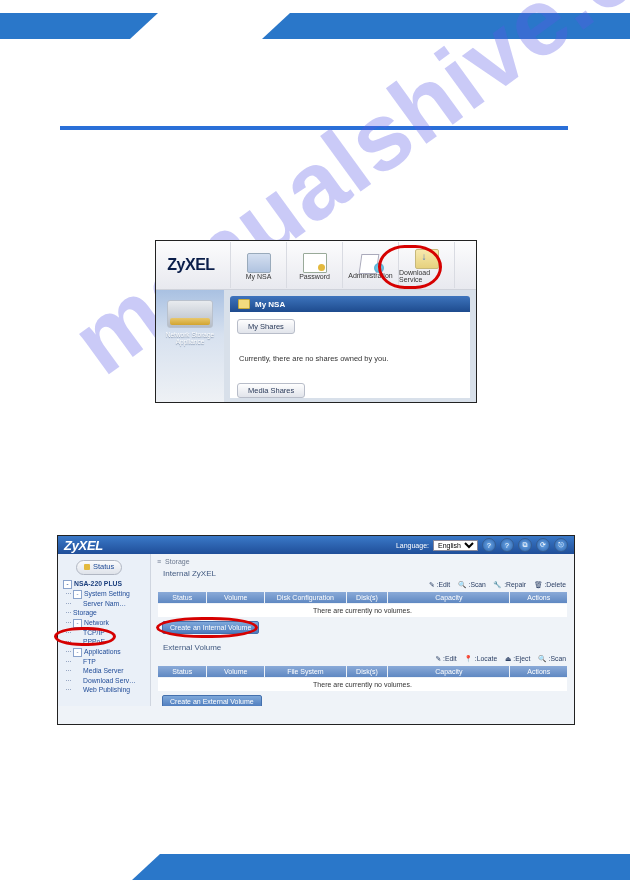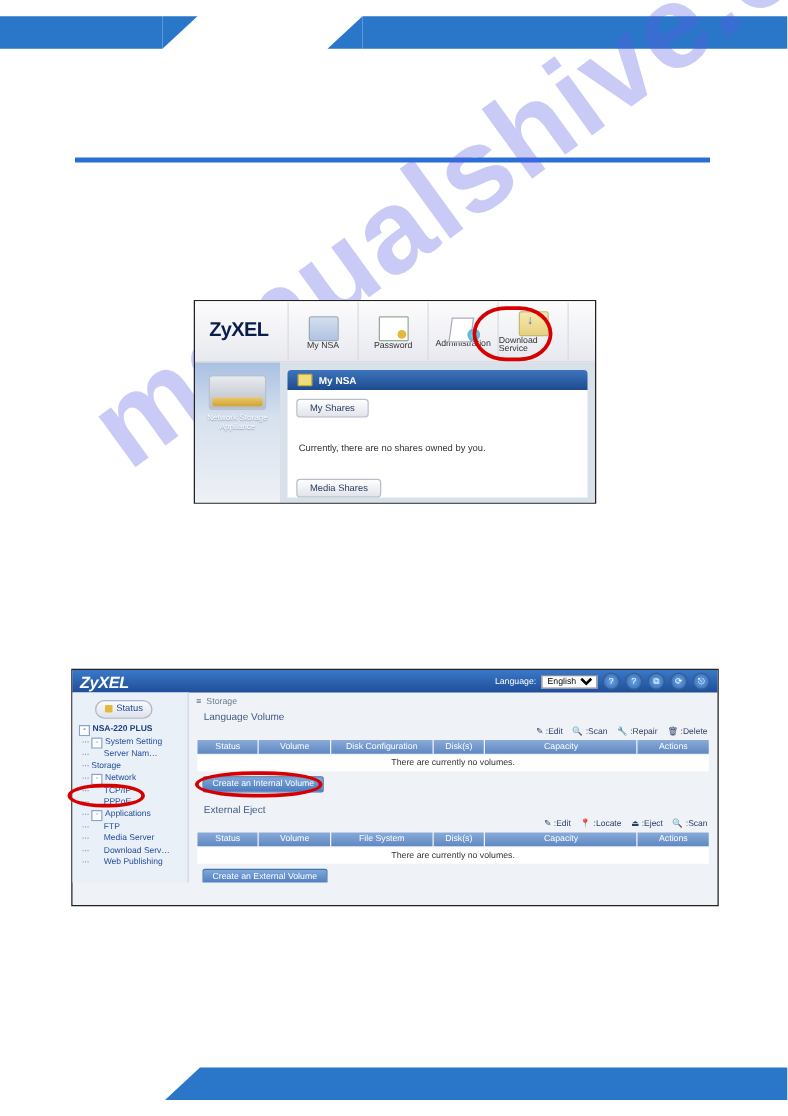--- a/index.html
+++ b/index.html
@@ -159,21 +159,21 @@
         <li style="padding-left:20px"><span>Download Serv…</span></li>
         <li style="padding-left:20px"><span>Web Publishing</span></li>
       </ul>
       <div class="ring2"></div>
     </div>
     <div class="content2">
       <div class="crumb">
           <span>≡</span>
           <span>Storage</span>
         </div>
-      <div class="sech">Language Volume</div>
+      <div class="sech">Internal ZyXEL</div>
       <div class="actbar">
         <span>✎ :Edit</span>
         <span>🔍 :Scan</span>
         <span>🔧 :Repair</span>
         <span>🗑 :Delete</span>
       </div>
       <table class="st">
         <tbody>
             <tr>
           <th style="width:12%">Status</th>
@@ -185,21 +185,21 @@
         </tr>
         <tr>
               <td colspan="6">There are currently no volumes.</td>
             </tr>
       </tbody>
         </table>
       <div style="position:relative">
         <span class="cbtn2">Create an Internal Volume</span>
         <div class="ring3" style="left:-1px; top:-1px;"></div>
       </div>
-      <div class="sech">External Eject</div>
+      <div class="sech">External Volume</div>
       <div class="actbar">
         <span>✎ :Edit</span>
         <span>📍 :Locate</span>
         <span>⏏ :Eject</span>
         <span>🔍 :Scan</span>
       </div>
       <table class="st">
         <tbody>
             <tr>
           <th style="width:12%">Status</th>

